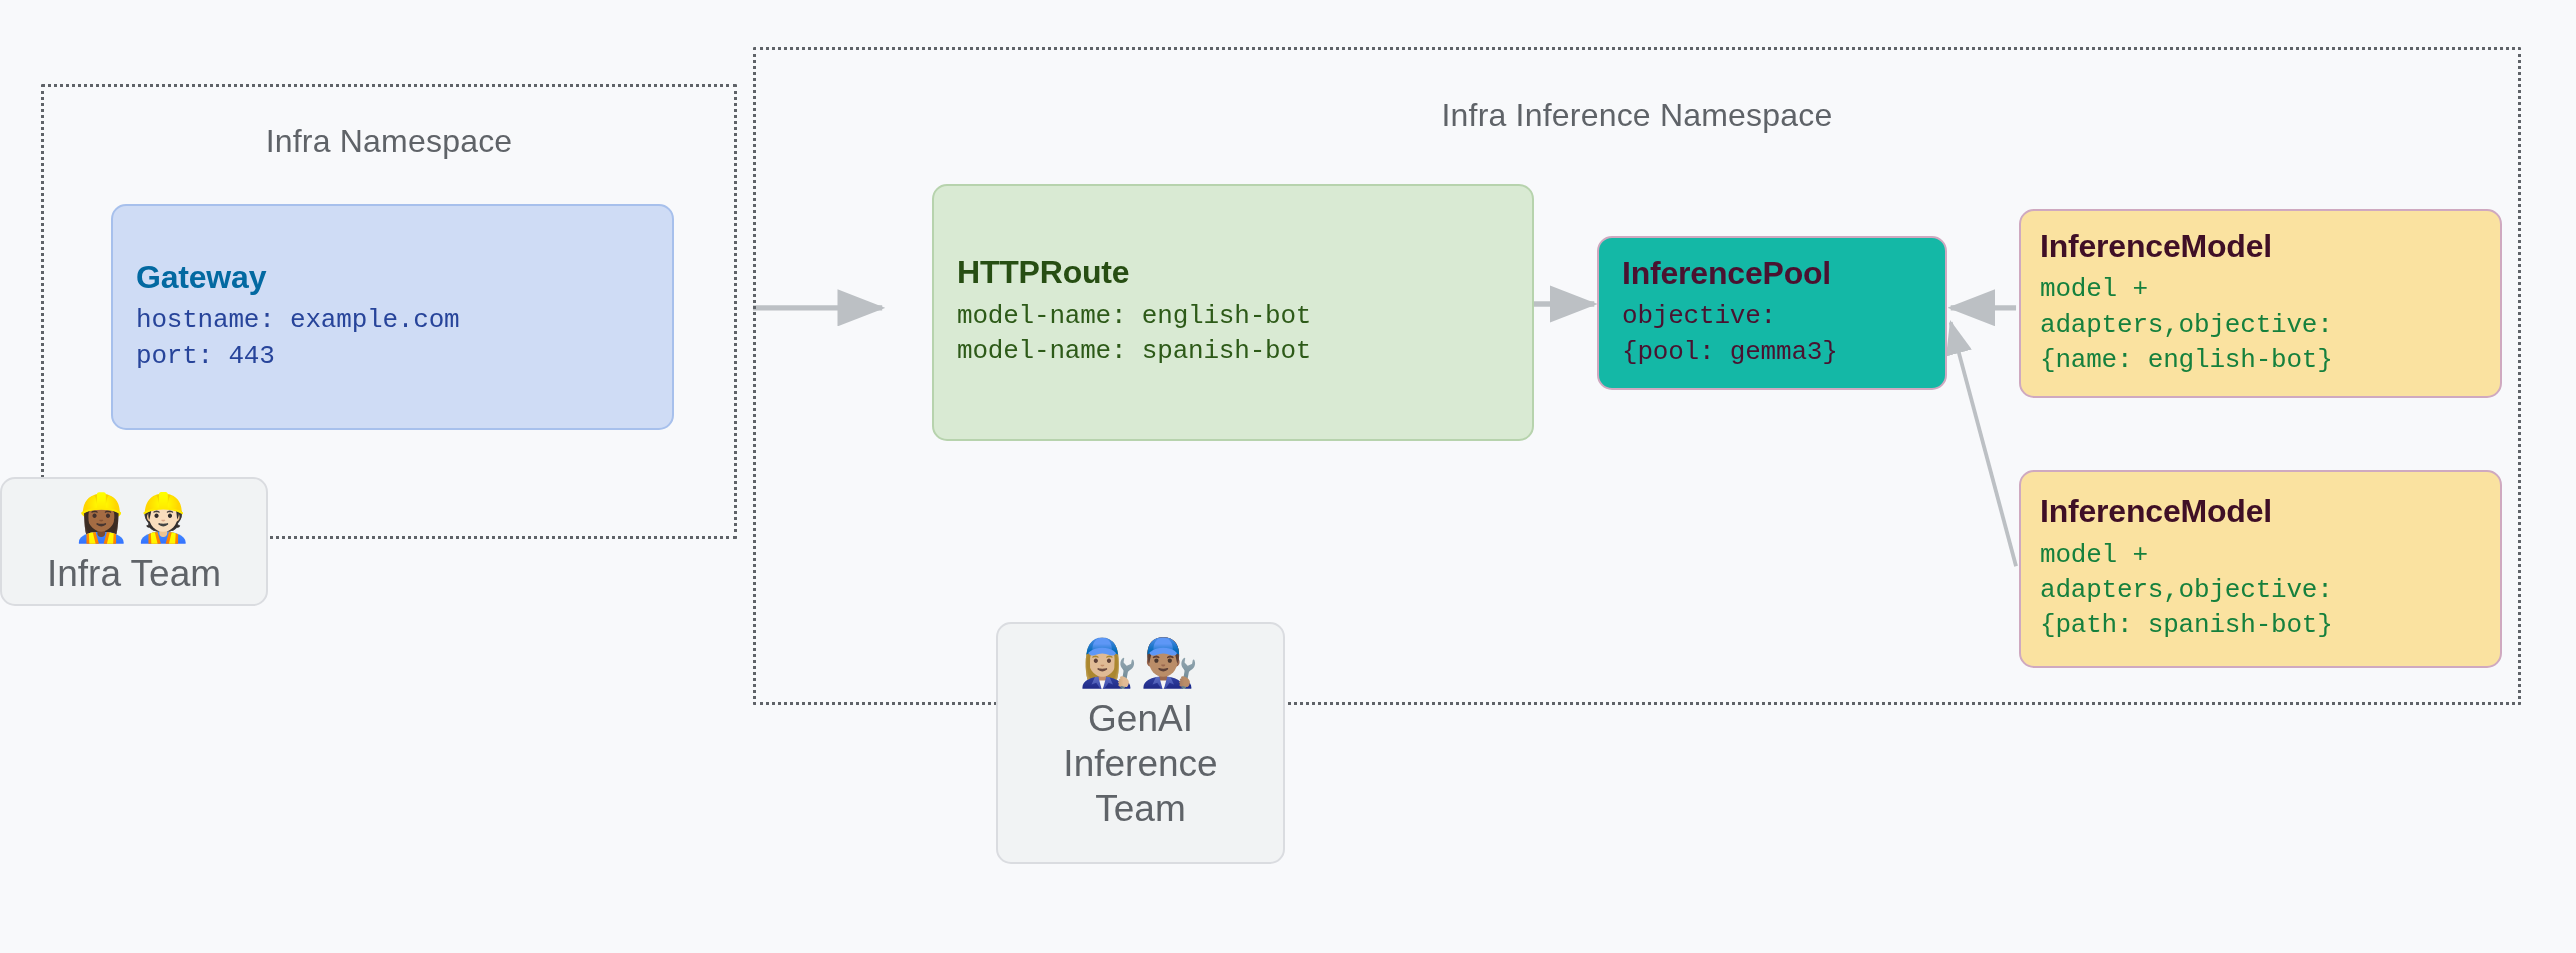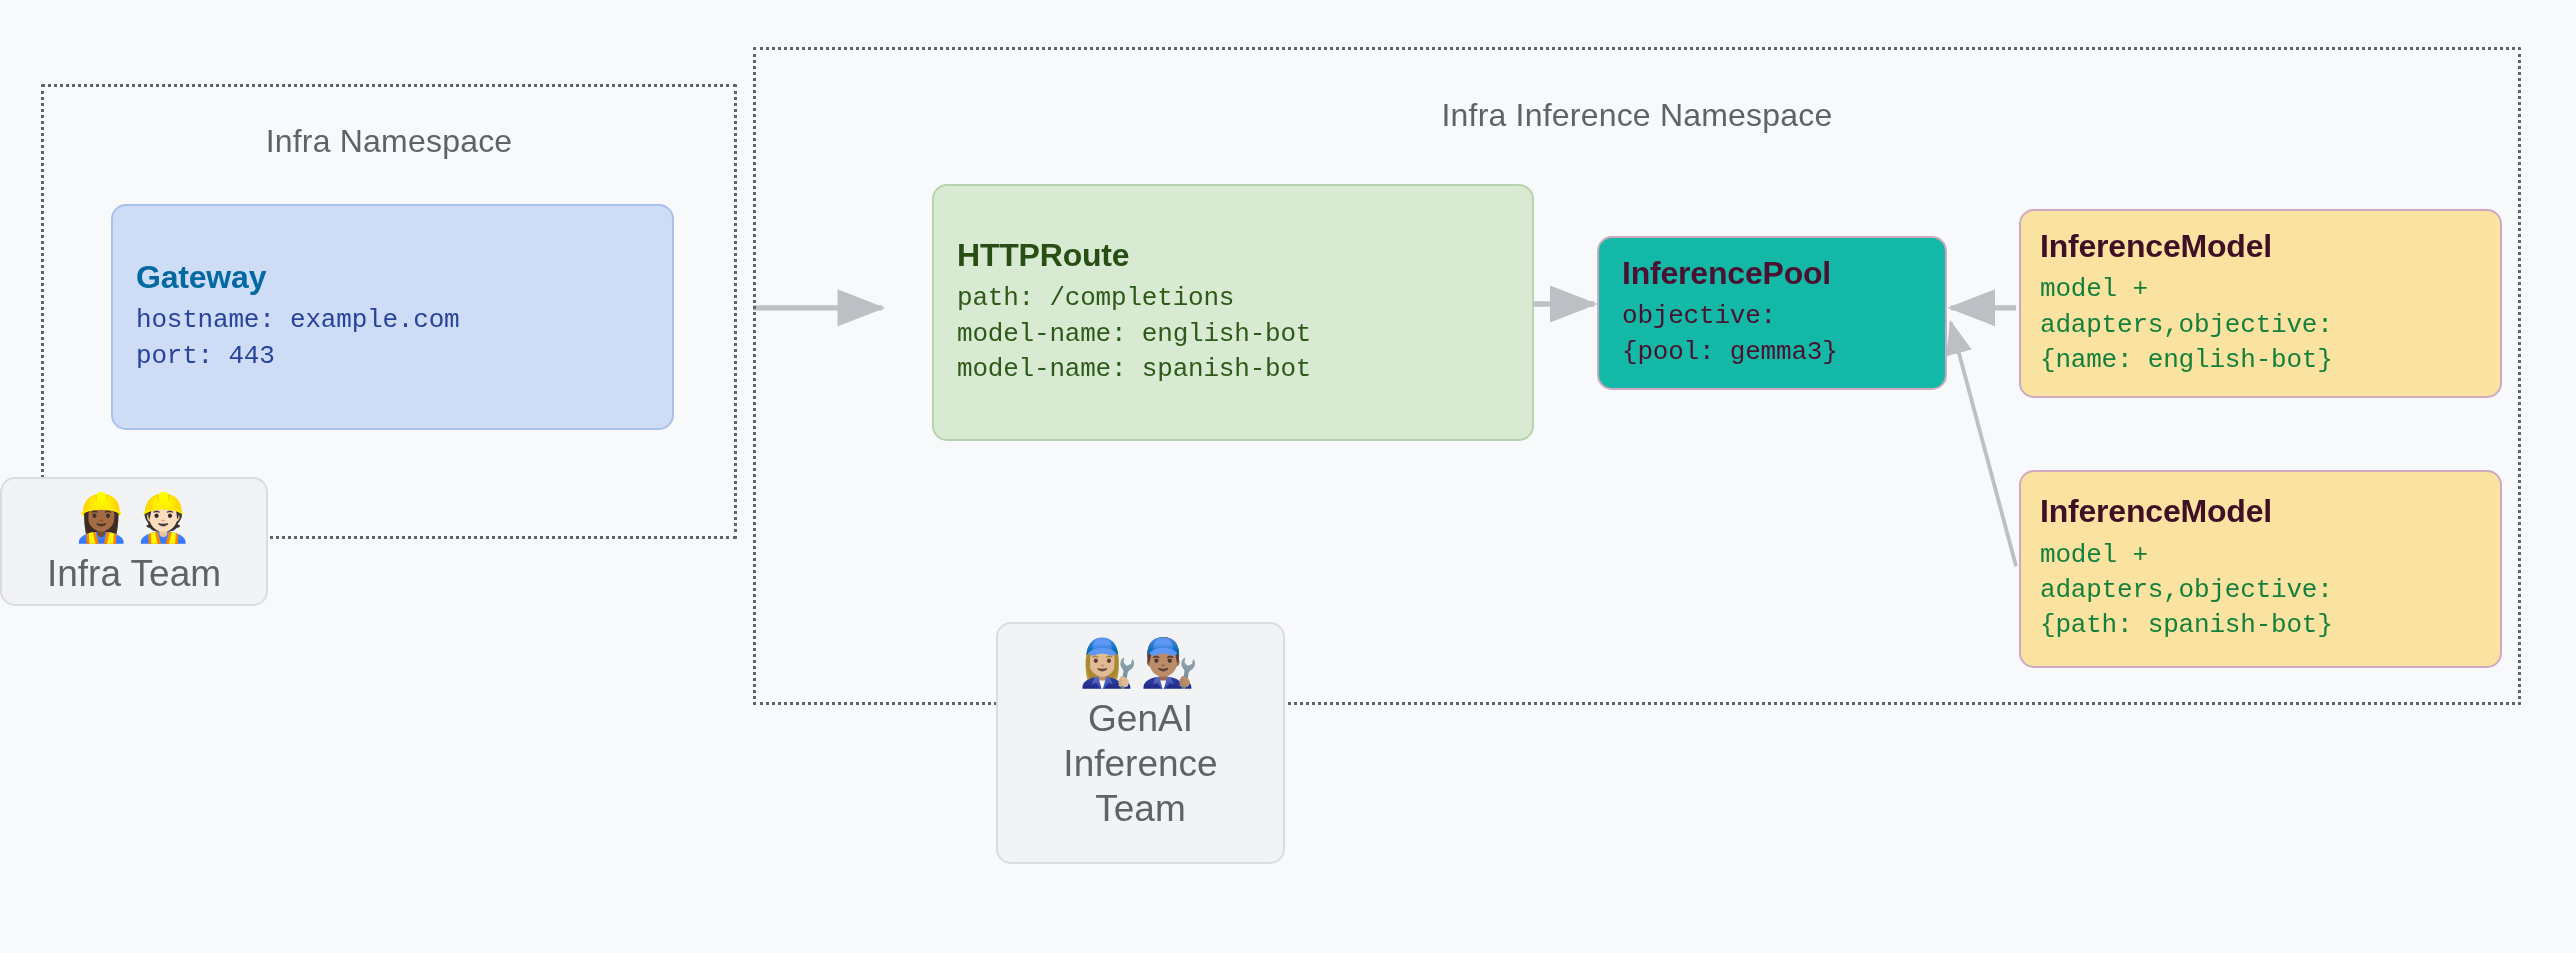--- a/index.html
+++ b/index.html
@@ -211,21 +211,20 @@
   </div>
 
   <div class="card" id="card-gateway">
     <div class="card-title">Gateway</div>
     <div class="card-line">hostname: example.com</div>
     <div class="card-line">port: 443</div>
   </div>
 
   <div class="card" id="card-httproute">
     <div class="card-title">HTTPRoute</div>
-    <div class="card-line">path: /completions</div>
     <div class="card-line">model-name: english-bot</div>
     <div class="card-line">model-name: spanish-bot</div>
   </div>
 
   <div class="card" id="card-inferencepool">
     <div class="card-title">InferencePool</div>
     <div class="card-line">objective:</div>
     <div class="card-line">{pool: gemma3}</div>
   </div>
 

